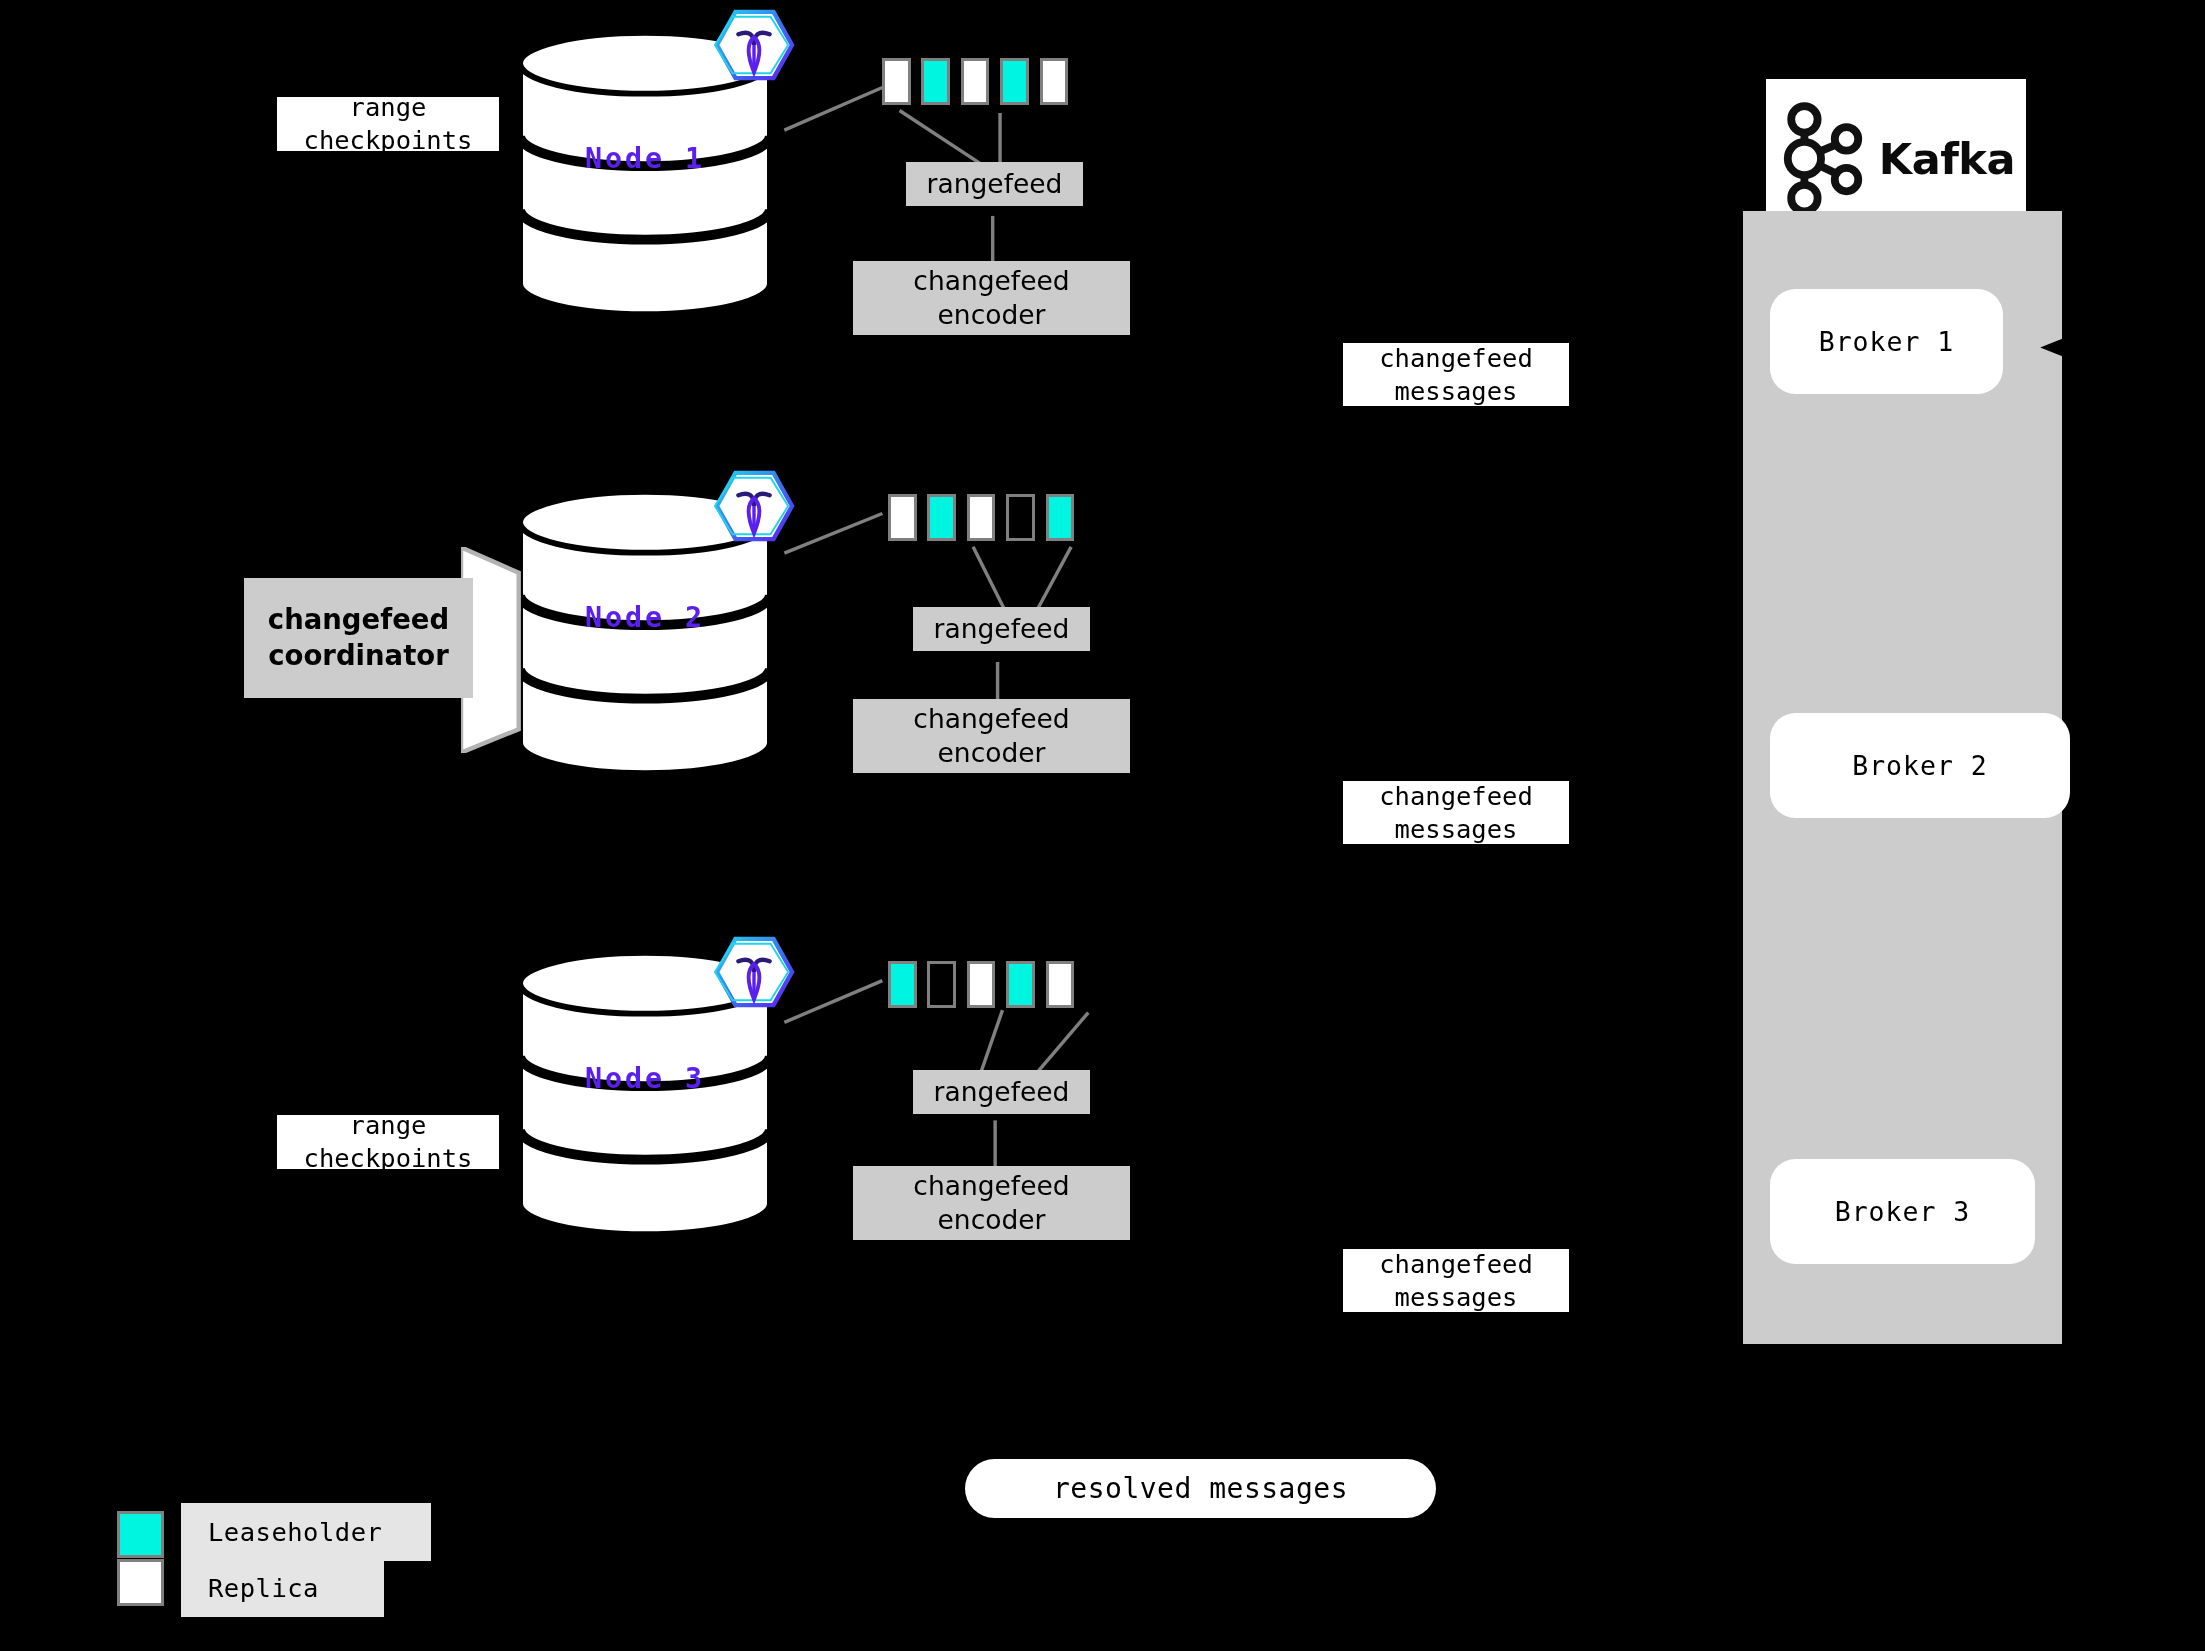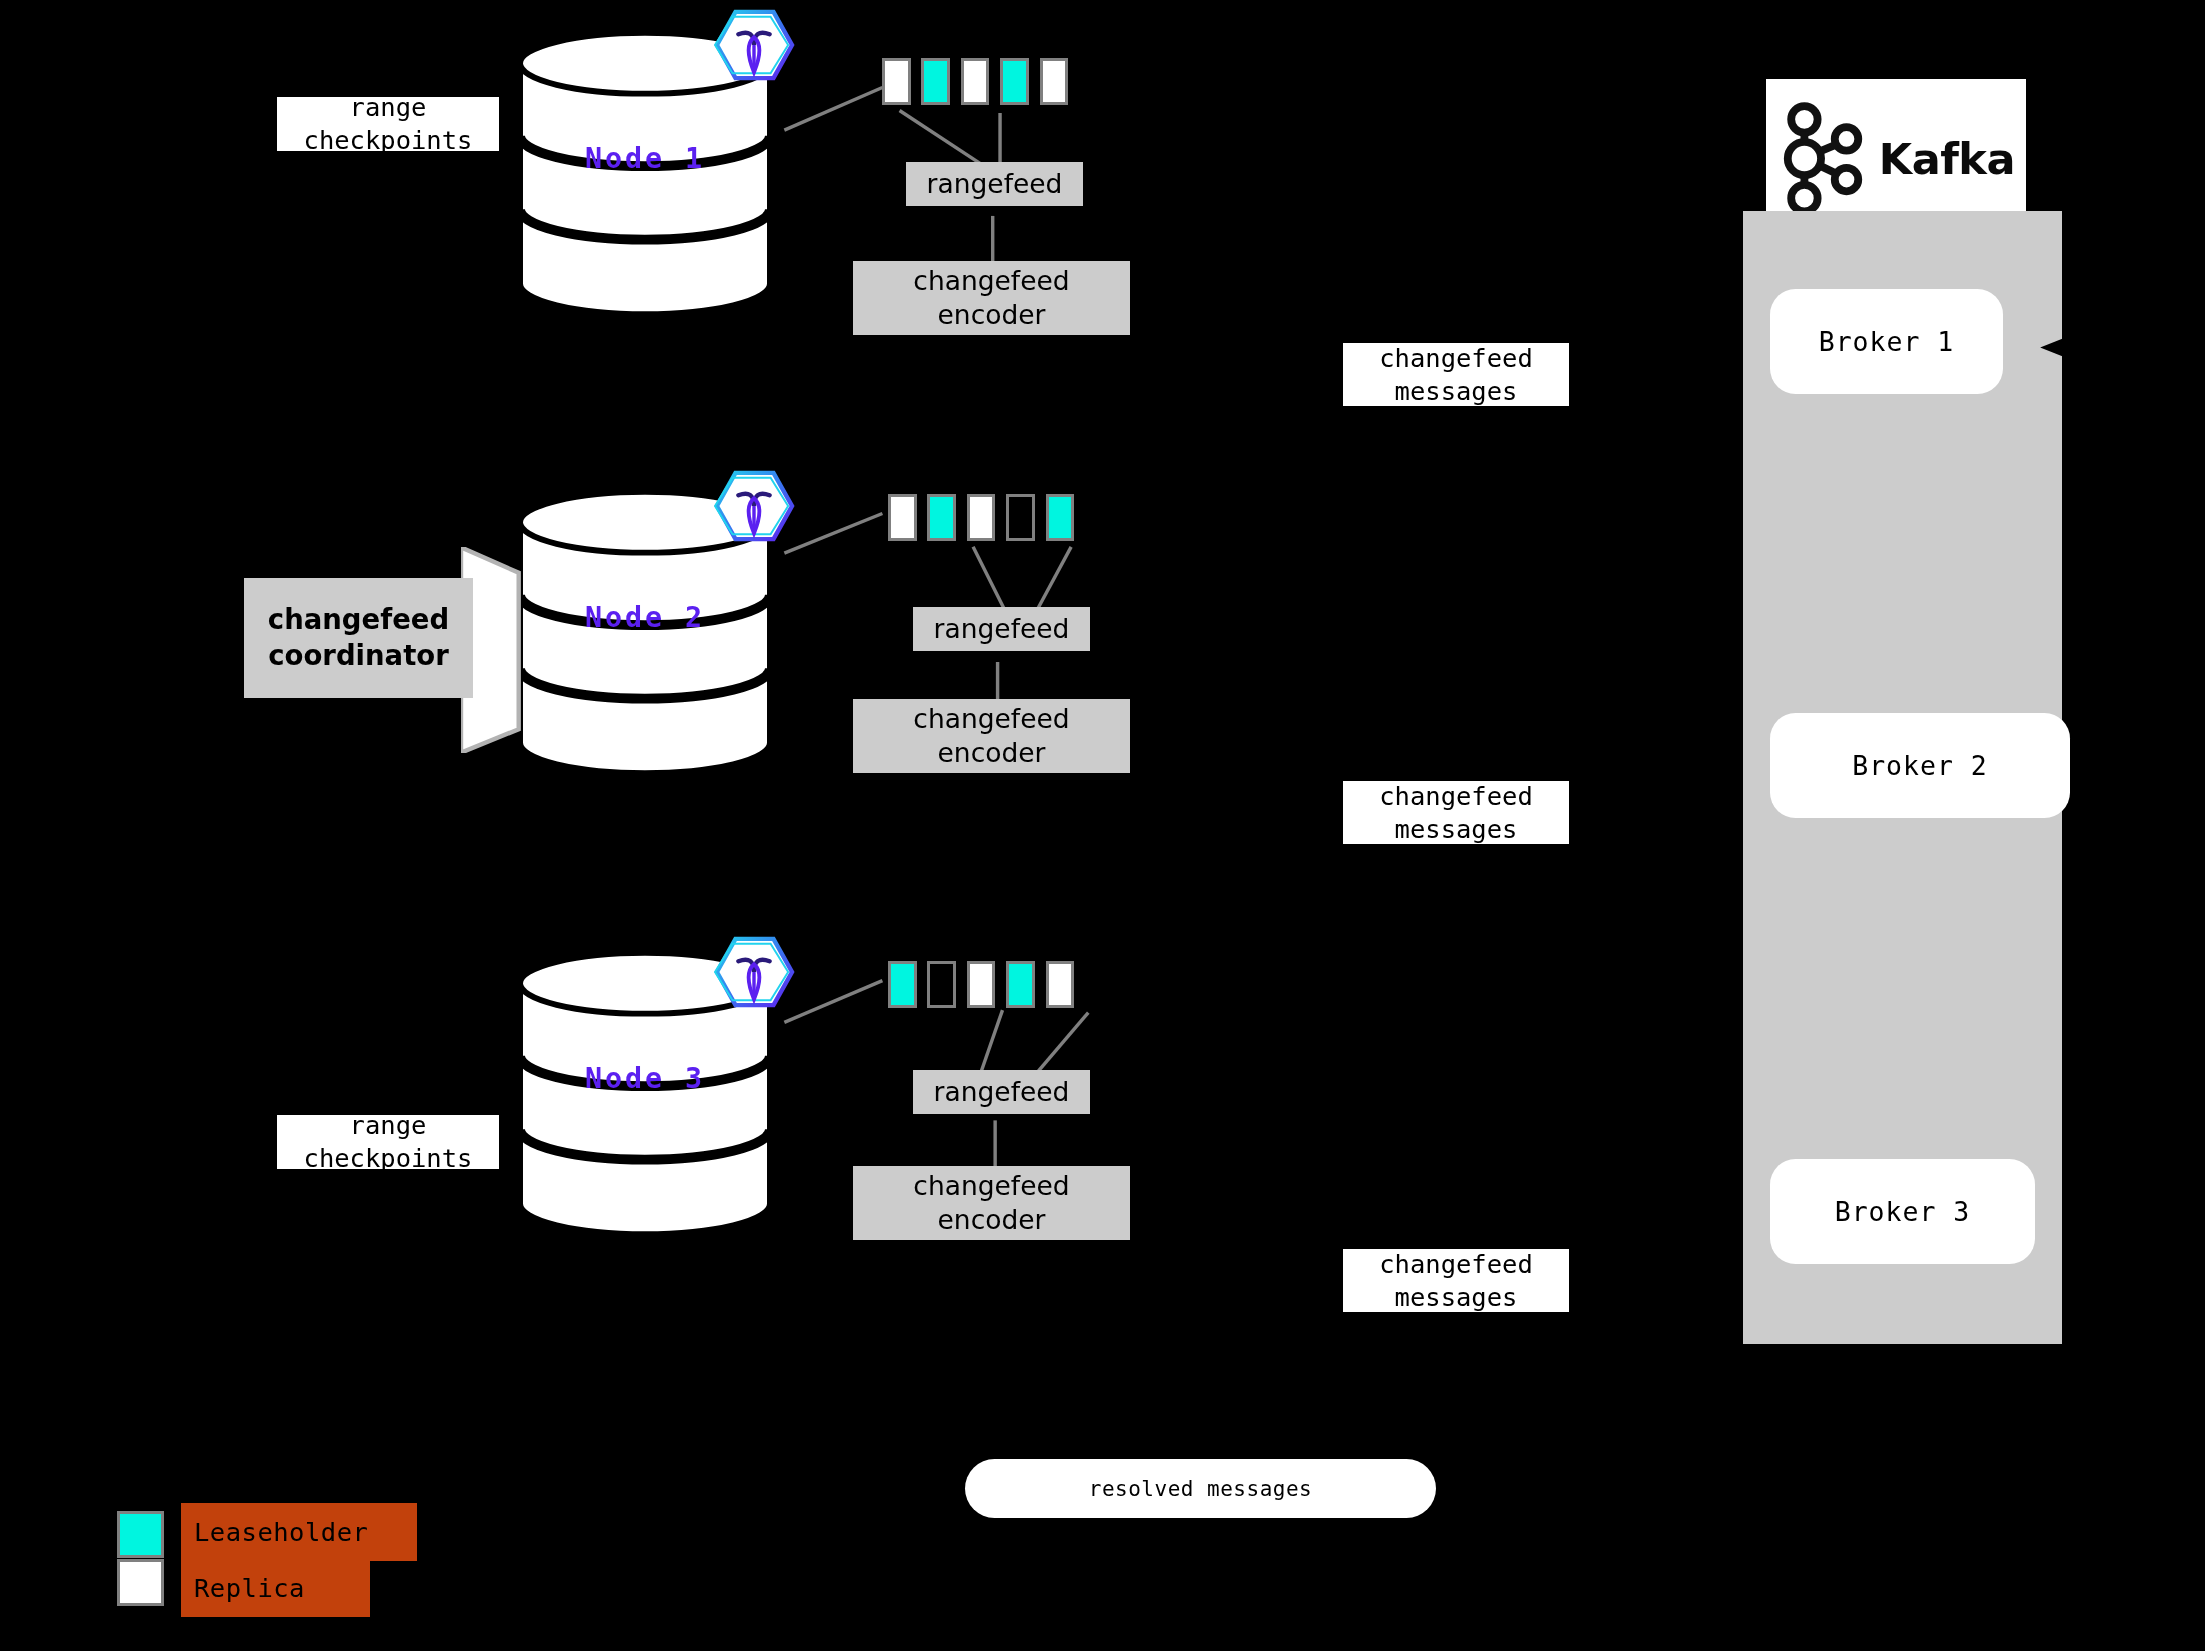--- a/index.html
+++ b/index.html
@@ -107,39 +107,39 @@
   
   .resolved-pill {
     position: absolute;
     background: #ffffff;
     border-radius: 44px;
     display: flex;
     align-items: center;
     justify-content: center;
     color: #000000;
     font-family: "DejaVu Sans Mono", "Liberation Mono", monospace;
-    font-size: 21px;
+    font-size: 28px;
     letter-spacing: 0.5px;
   }
 
   
   .legend-swatch {
     position: absolute;
     width: 47px;
     height: 47px;
     border: 3.9px solid #808080;
     box-sizing: border-box;
   }
   .legend-label {
     position: absolute;
-    background: #c2410c;
-    color: #000000;
-    display: flex;
-    align-items: center;
-    padding-left: 13px;
+    background: #e5e5e5;
+    color: #000000;
+    display: flex;
+    align-items: center;
+    padding-left: 27px;
     font-family: "DejaVu Sans Mono", "Liberation Mono", monospace;
     font-size: 25.5px;
     letter-spacing: 0.5px;
   }
 
   
   .callout-body {
     position: absolute;
     background: #cccccc;
     color: #000000;

